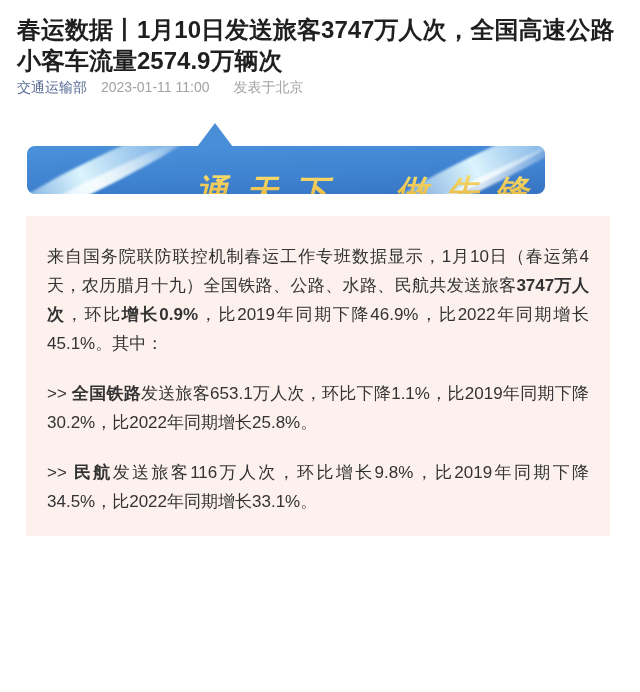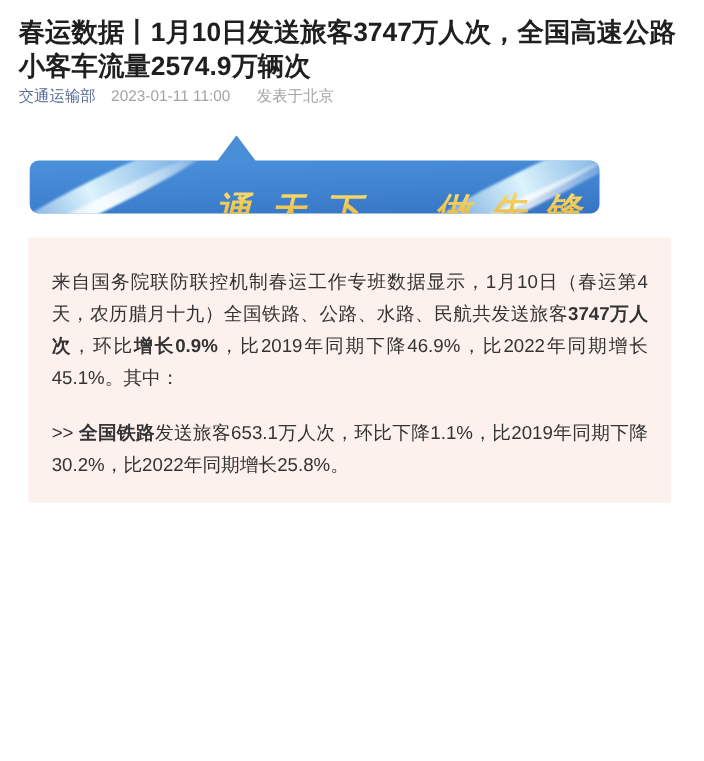--- a/index.html
+++ b/index.html
@@ -106,13 +106,14 @@
     <span class="streak s2"></span>
     <span class="streak s3"></span>
     <span class="streak s4"></span>
     <span class="slogan">通天下　做先锋</span>
   </div>
 </div>
 
 <div class="content-box">
     <p><span>来自国务院联防联控机制春运工作专班数据显示，1月10日（春运第4天，农历腊月十九）全国铁路、公路、水路、民航共发送旅客</span><strong>3747万人次</strong><span>，环比</span><strong>增长0.9%</strong><span>，比2019年同期下降46.9%，比2022年同期增长45.1%。其中：</span></p>
     <p><span>&gt;&gt; </span><strong>全国铁路</strong><span>发送旅客653.1万人次，环比下降1.1%，比2019年同期下降30.2%，比2022年同期增长25.8%。</span></p>
+    <p><span>&gt;&gt; </span><strong>民航</strong><span>发送旅客116万人次，环比增长9.8%，比2019年同期下降34.5%，比2022年同期增长33.1%。</span></p>
   </div>
 
 </body></html>

